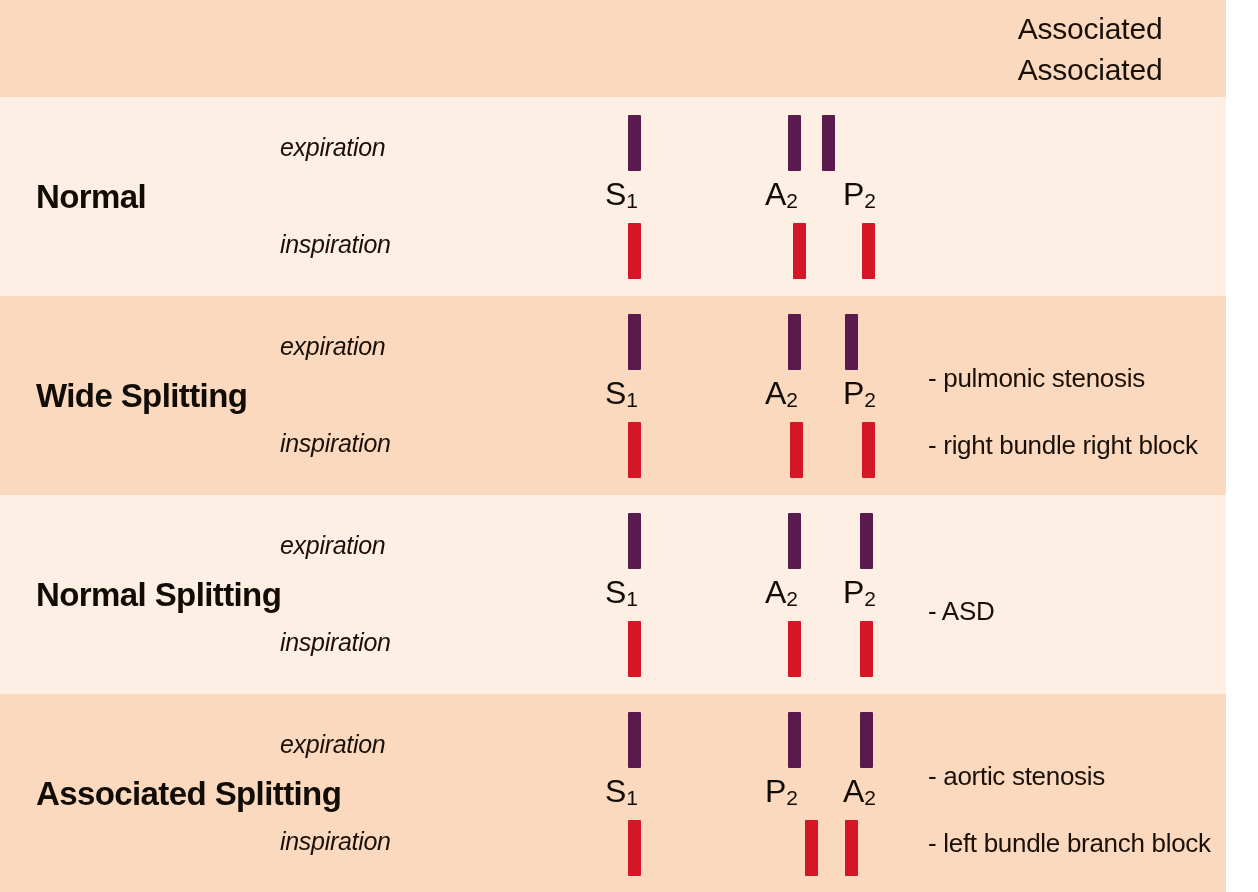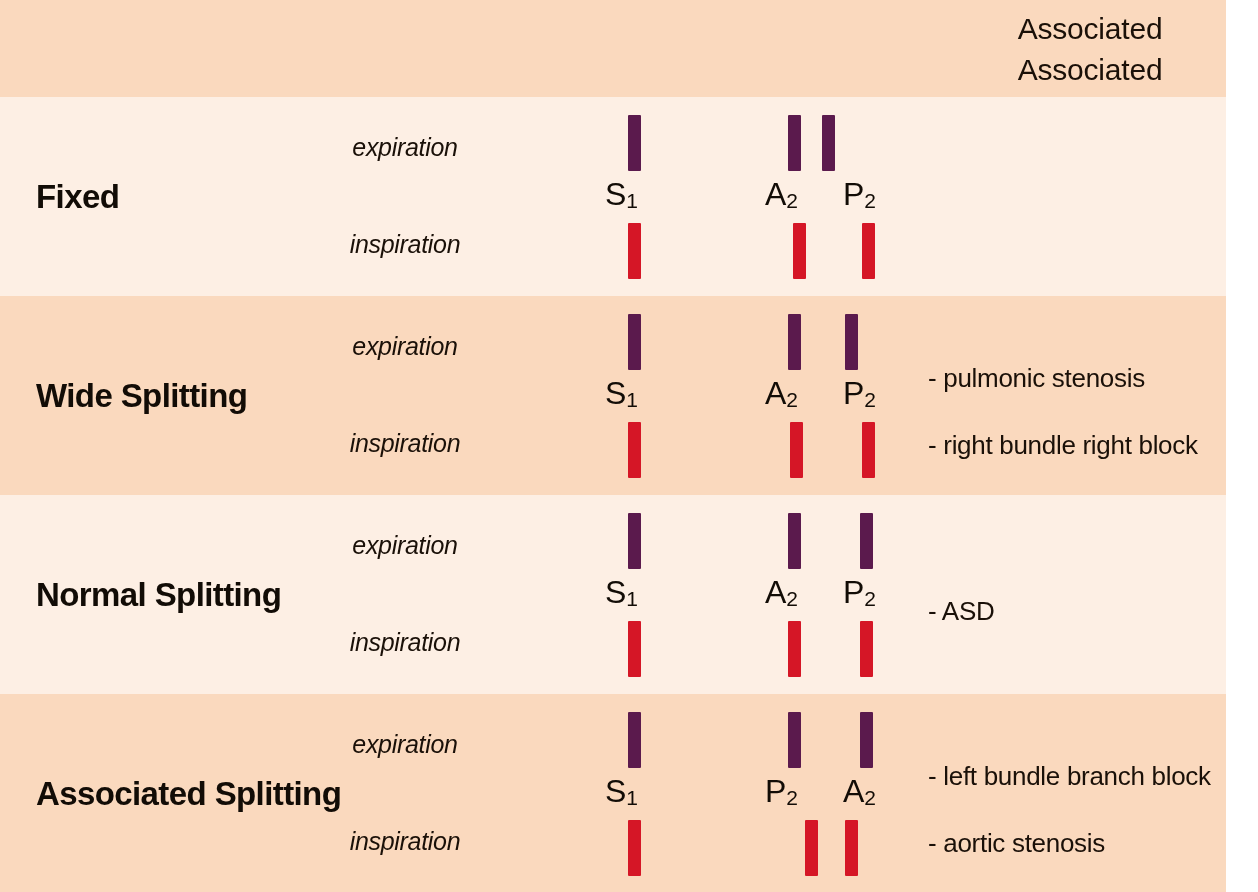--- a/index.html
+++ b/index.html
@@ -59,21 +59,21 @@
     font-size: 33px;
     font-weight: bold;
     color: #120c06;
     letter-spacing: -0.6px;
     white-space: nowrap;
   }
 
   .phase-label {
     position: absolute;
     width: 250px;
-    text-align: center;
+    text-align: left;
     font-style: italic;
     font-size: 25px;
     color: #1a1008;
     letter-spacing: -0.3px;
   }
   .phase-label.expiration { left: 280px; top: 36px; }
   .phase-label.inspiration { left: 280px; top: 133px; }
 
   
   .bar {
@@ -130,21 +130,21 @@
 
   <div class="header-row">
     <div class="header-title">
       <span>Associated</span>
       <span>Associated</span>
     </div>
   </div>
 
   <div id="rows-container">
       <div class="row alt-light" style="top: 97px;">
-        <div class="row-label">Fixed</div>
+        <div class="row-label">Normal</div>
         <div class="phase-label expiration">expiration</div>
         <div class="phase-label inspiration">inspiration</div>
         <div class="bar expiration" style="left: 628px;"></div>
         <div class="bar expiration" style="left: 788px;"></div>
         <div class="bar expiration" style="left: 822px;"></div>
         <div class="bar inspiration" style="left: 628px;"></div>
         <div class="bar inspiration" style="left: 793px;"></div>
         <div class="bar inspiration" style="left: 862px;"></div>
         <div class="sound-label" style="left: 628px;">S<sub>1</sub></div>
         <div class="sound-label" style="left: 788px;">A<sub>2</sub></div>
@@ -192,19 +192,19 @@
         <div class="bar expiration" style="left: 628px;"></div>
         <div class="bar expiration" style="left: 788px;"></div>
         <div class="bar expiration" style="left: 860px;"></div>
         <div class="bar inspiration" style="left: 628px;"></div>
         <div class="bar inspiration" style="left: 805px;"></div>
         <div class="bar inspiration" style="left: 845px;"></div>
         <div class="sound-label" style="left: 628px;">S<sub>1</sub></div>
         <div class="sound-label" style="left: 788px;">P<sub>2</sub></div>
         <div class="sound-label" style="left: 866px;">A<sub>2</sub></div>
         <div class="pathology">
+          <span class="pathology-item">- aortic stenosis</span>
           <span class="pathology-item">- left bundle branch block</span>
-          <span class="pathology-item">- aortic stenosis</span>
         </div>
       </div>
     </div>
 
 </div>
 
 </body></html>

